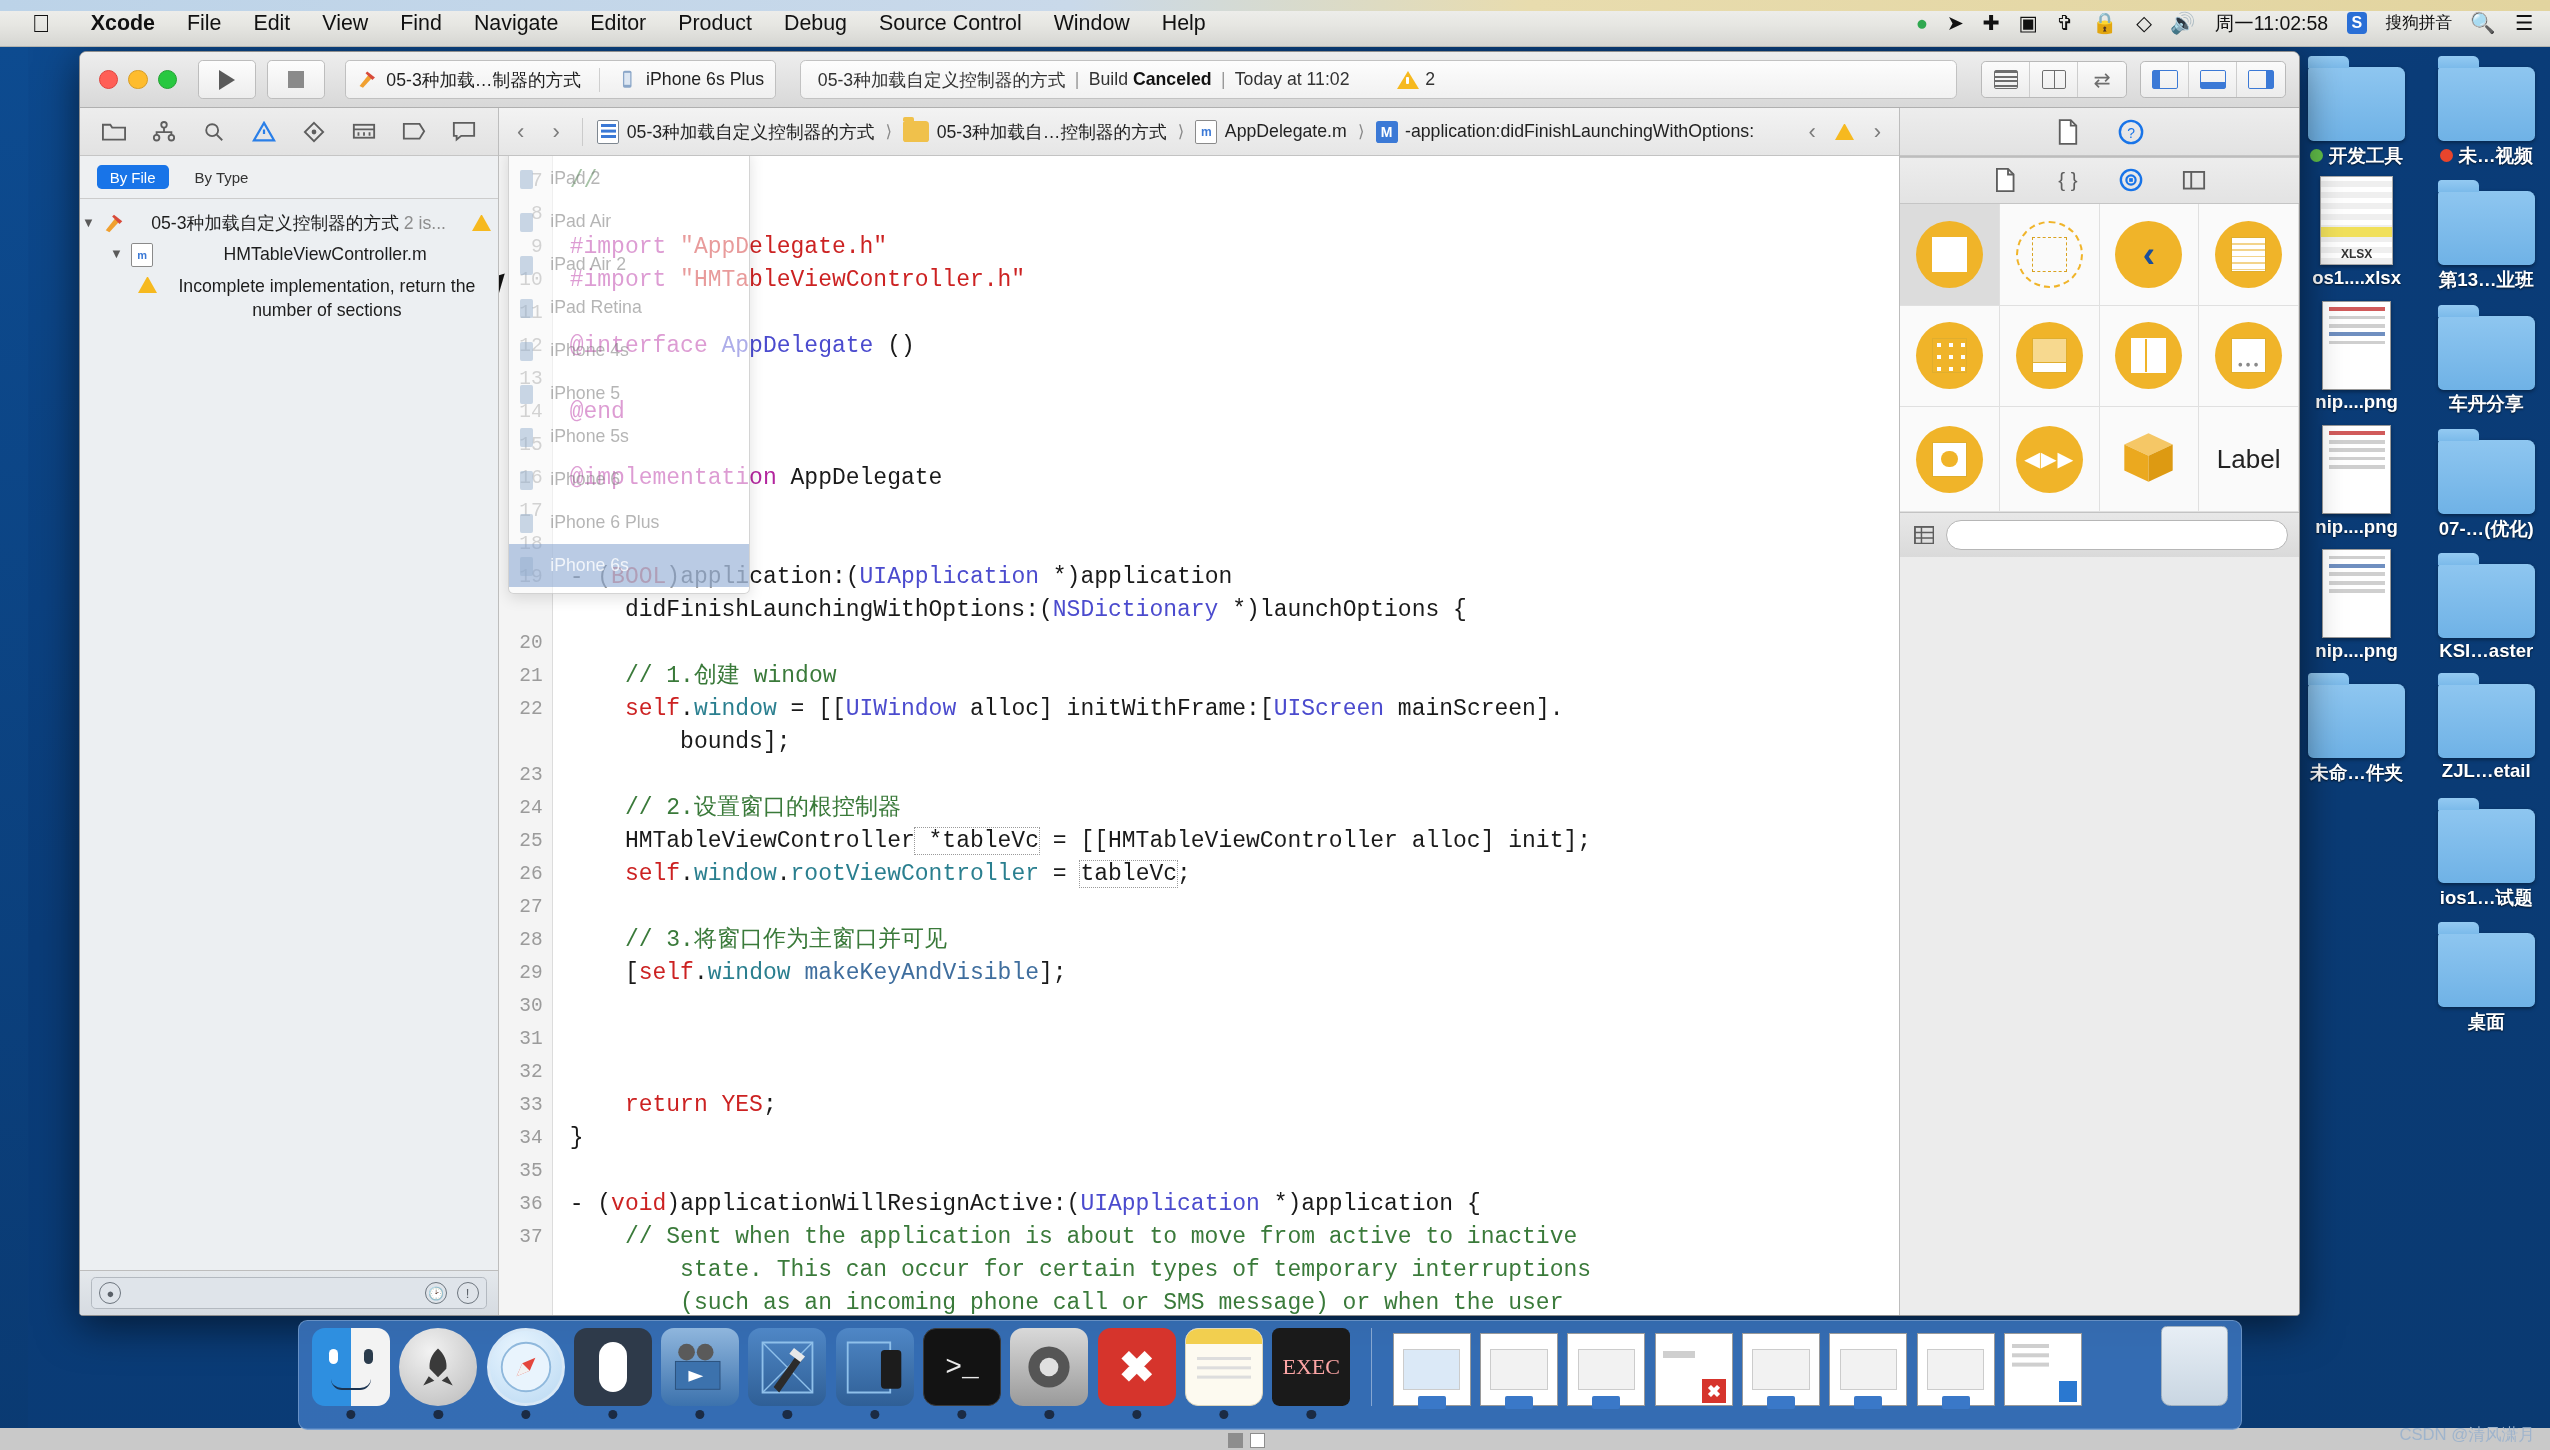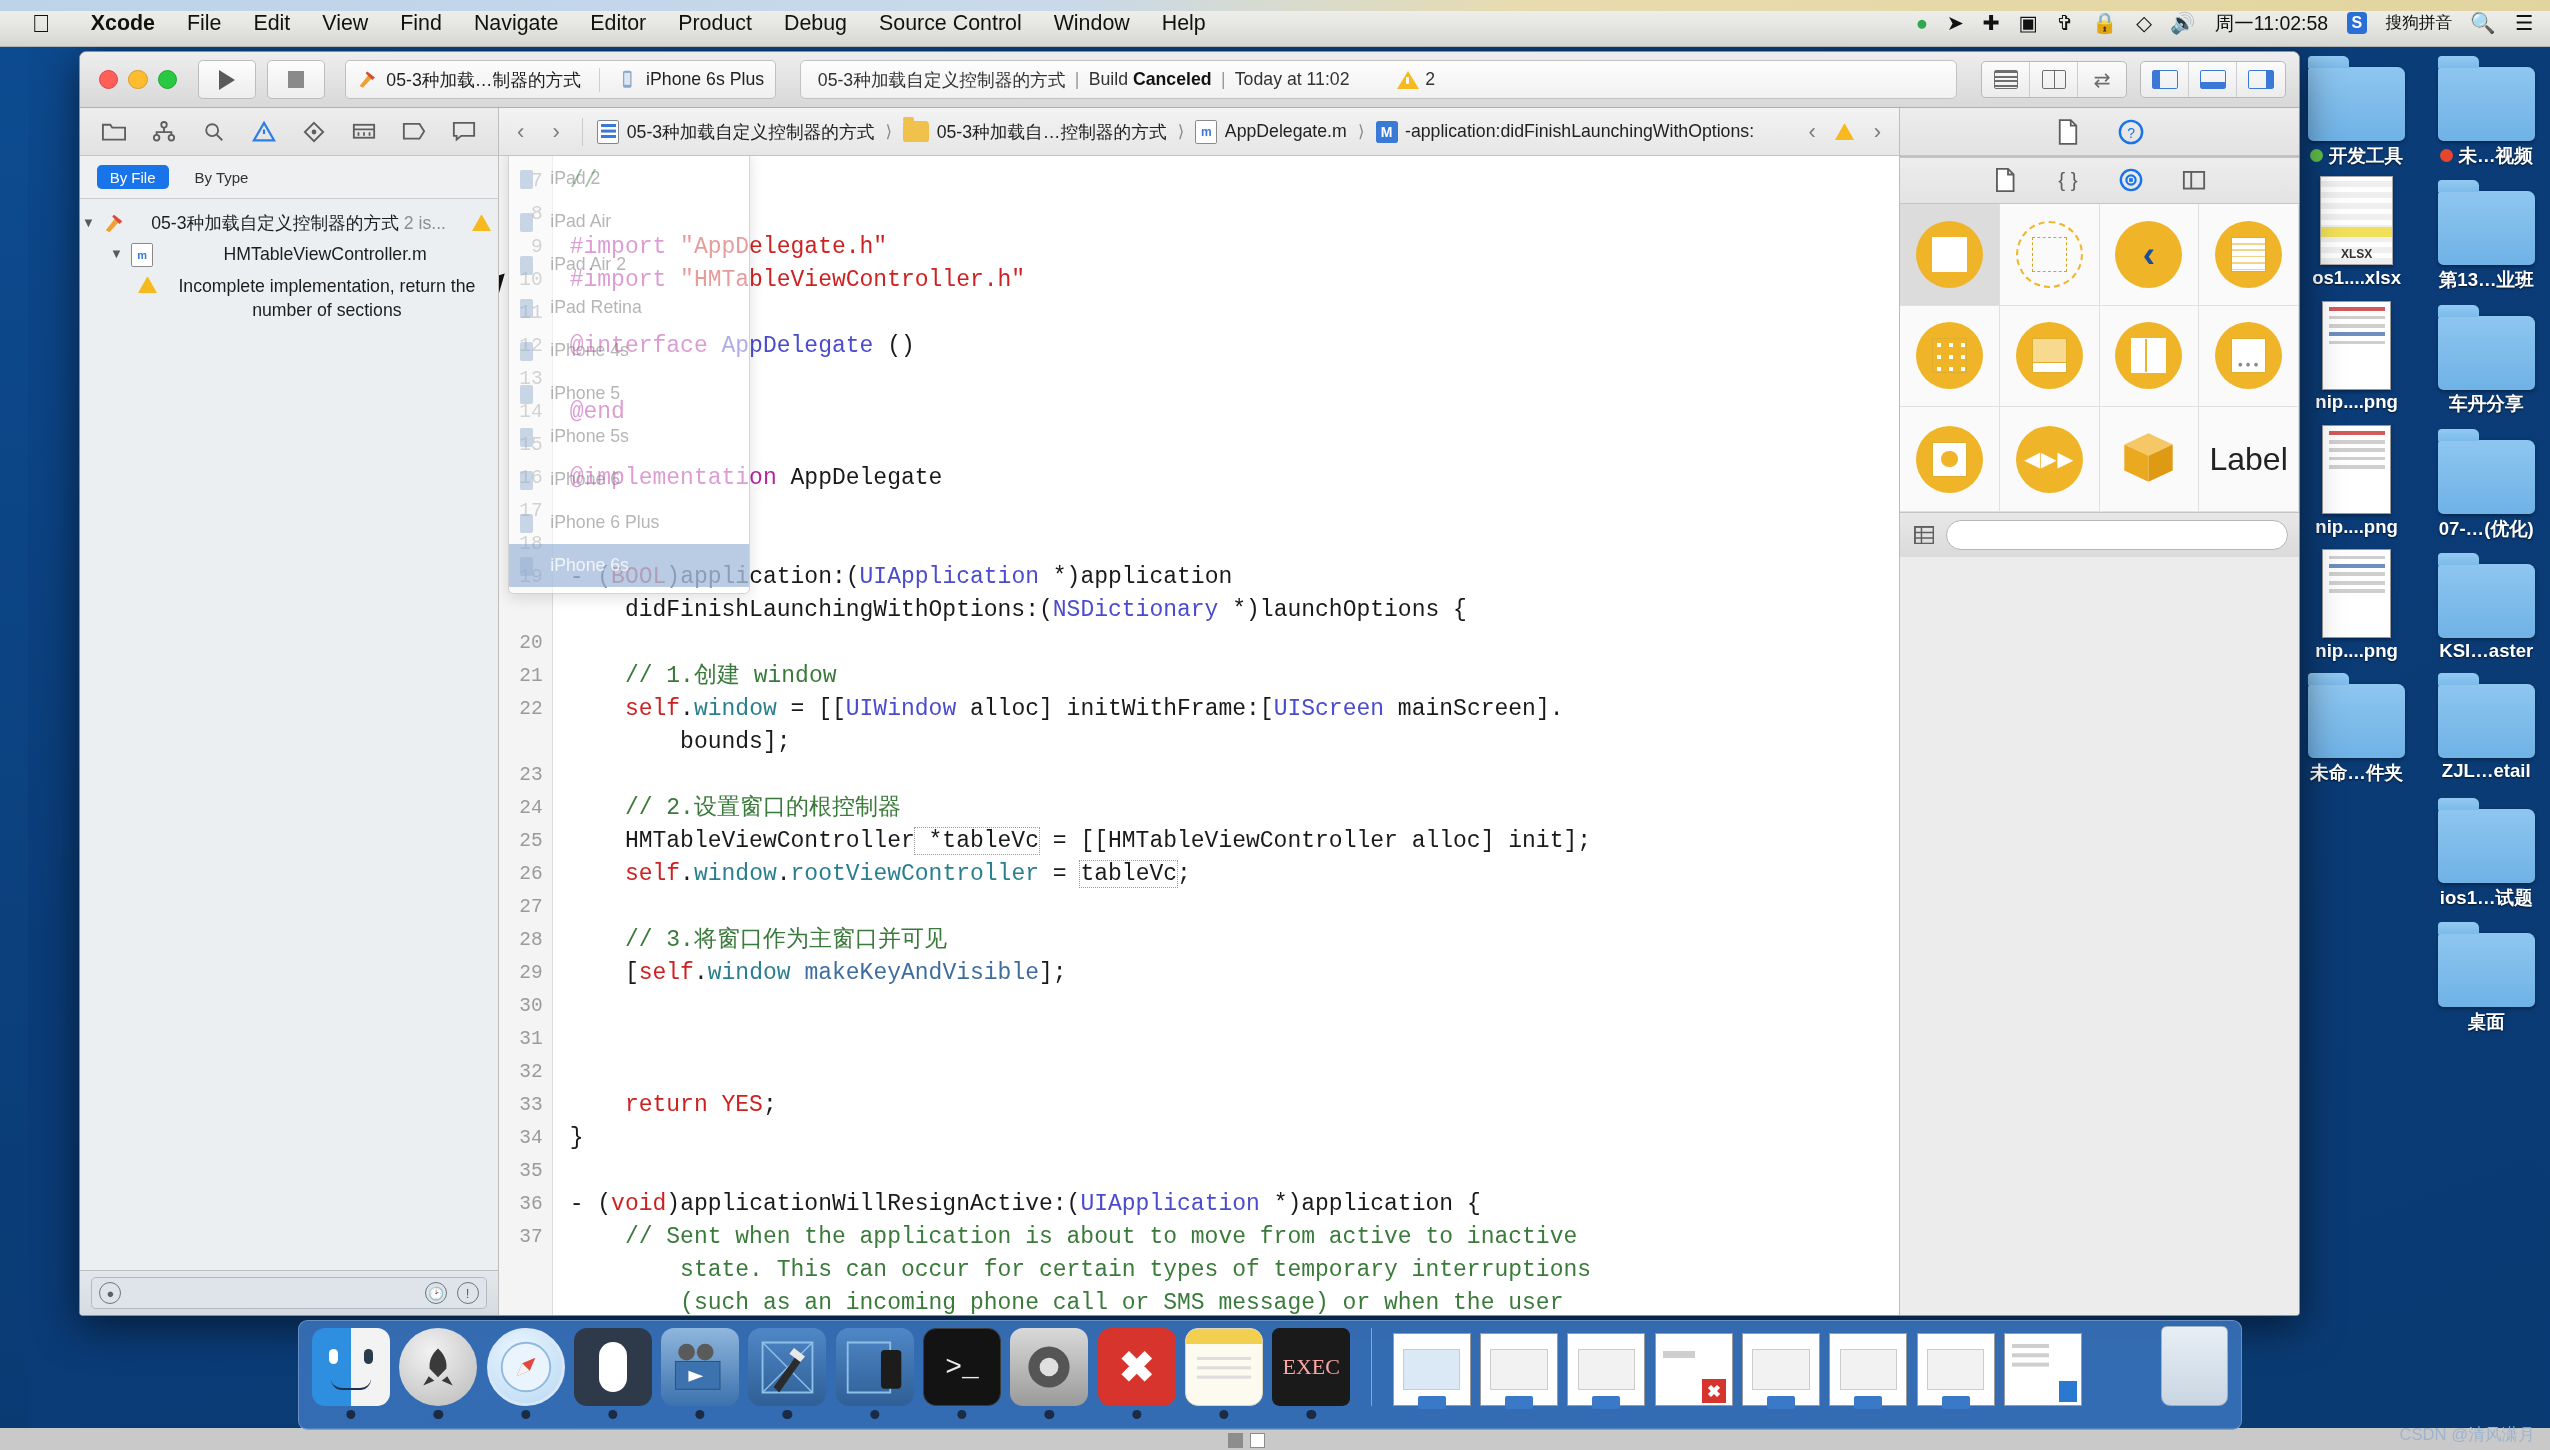--- a/index.html
+++ b/index.html
@@ -812,21 +812,21 @@
               </span>
             </div>
           <div class="lib-cell">
             <span><svg width="67" height="67" viewBox="0 0 72 72">
                   <path d="M10 22 36 10 62 22 36 34Z" fill="#f5c766"></path>
                   <path d="M10 22v28l26 12V34Z" fill="#eba91f"></path>
                   <path d="M62 22v28L36 62V34Z" fill="#dd9a12"></path>
                 </svg></span>
             </div>
           <div class="lib-cell">
-            <span style="font-size:32px;color:#222">Label</span>
+            <span style="font-size:26px;color:#222">Label</span>
             </div>
         </div>
         <div id="lib-footer">
           <span class="util-ico">
             <svg width="20.5" height="18.6" viewBox="0 0 22 20">
                 <rect x="1" y="1" width="20" height="18" fill="none" stroke="#5e5e5e" stroke-width="2"></rect>
                 <path d="M1 7h20M1 13h20M8 1v18" stroke="#5e5e5e" stroke-width="1.6"></path>
               </svg>
             </span>
           <span class="sfield"></span>

